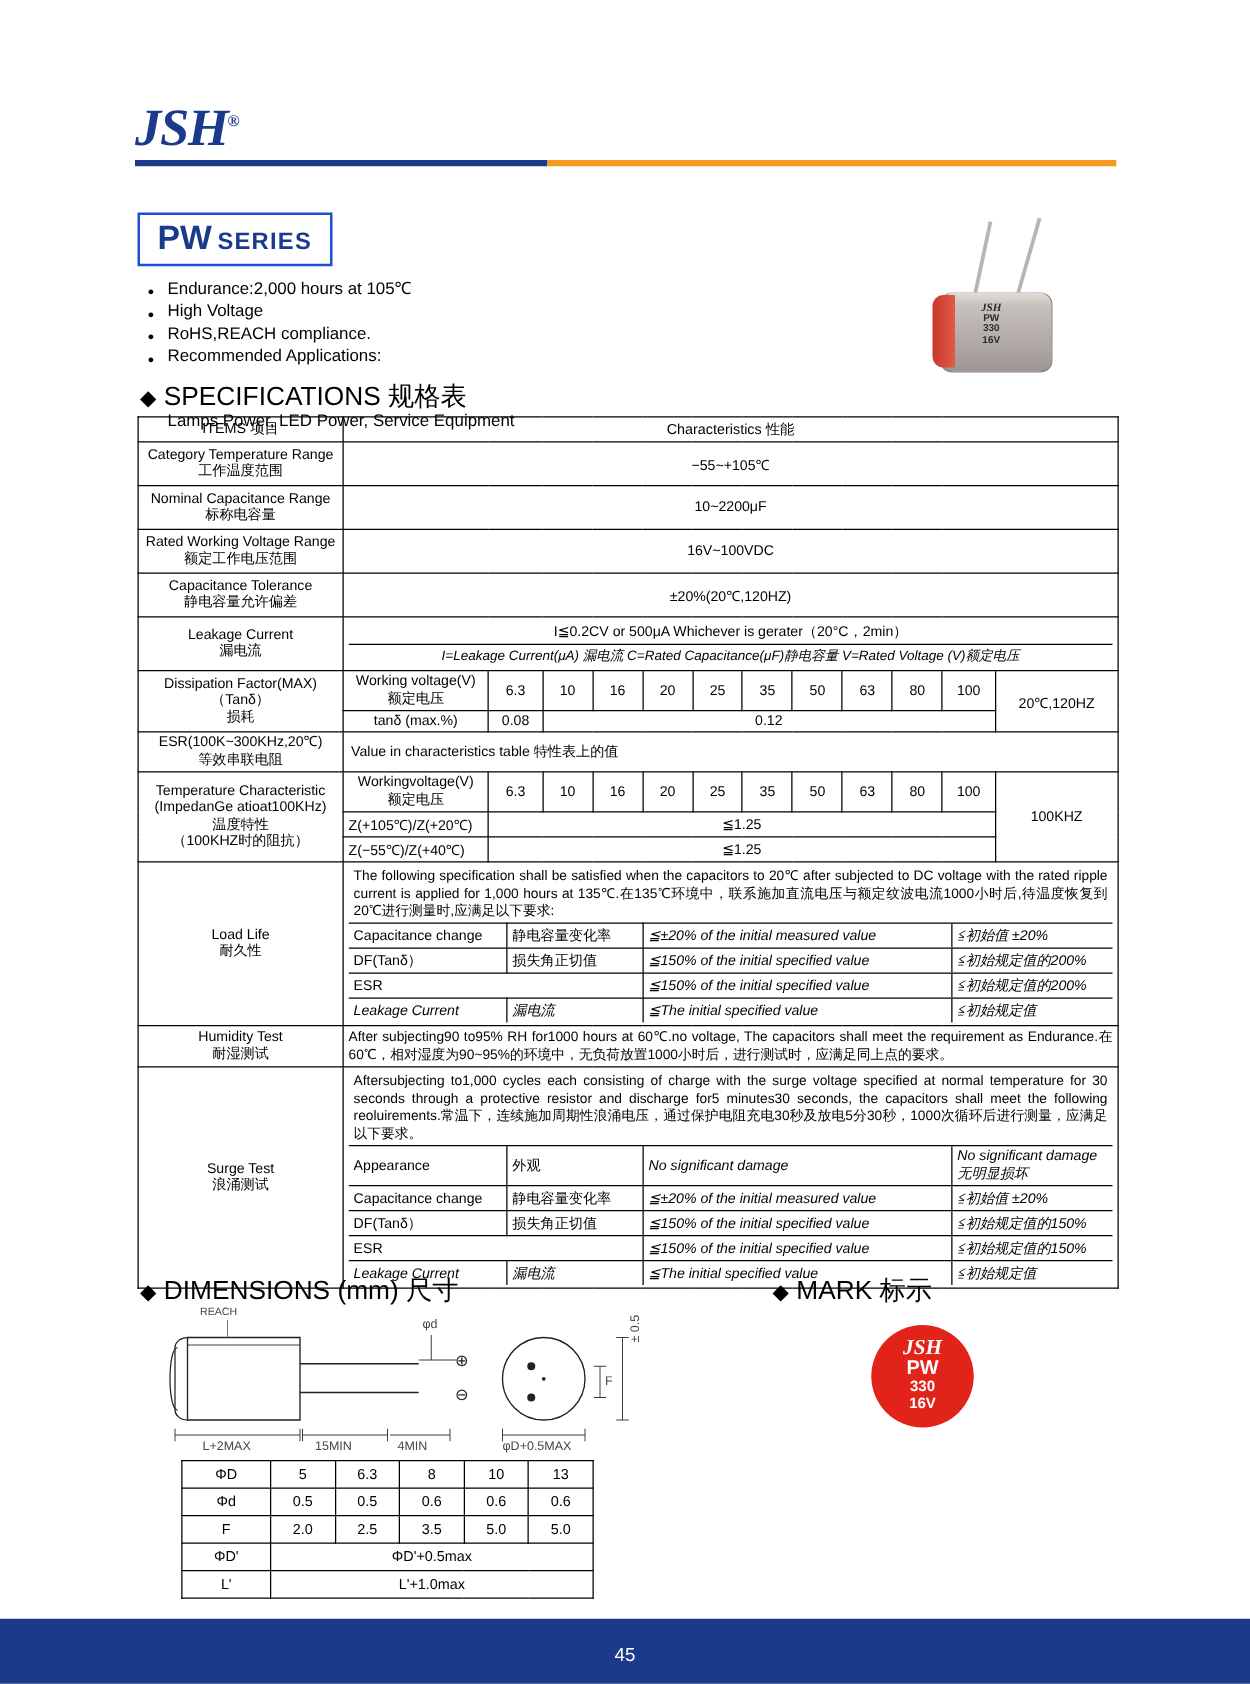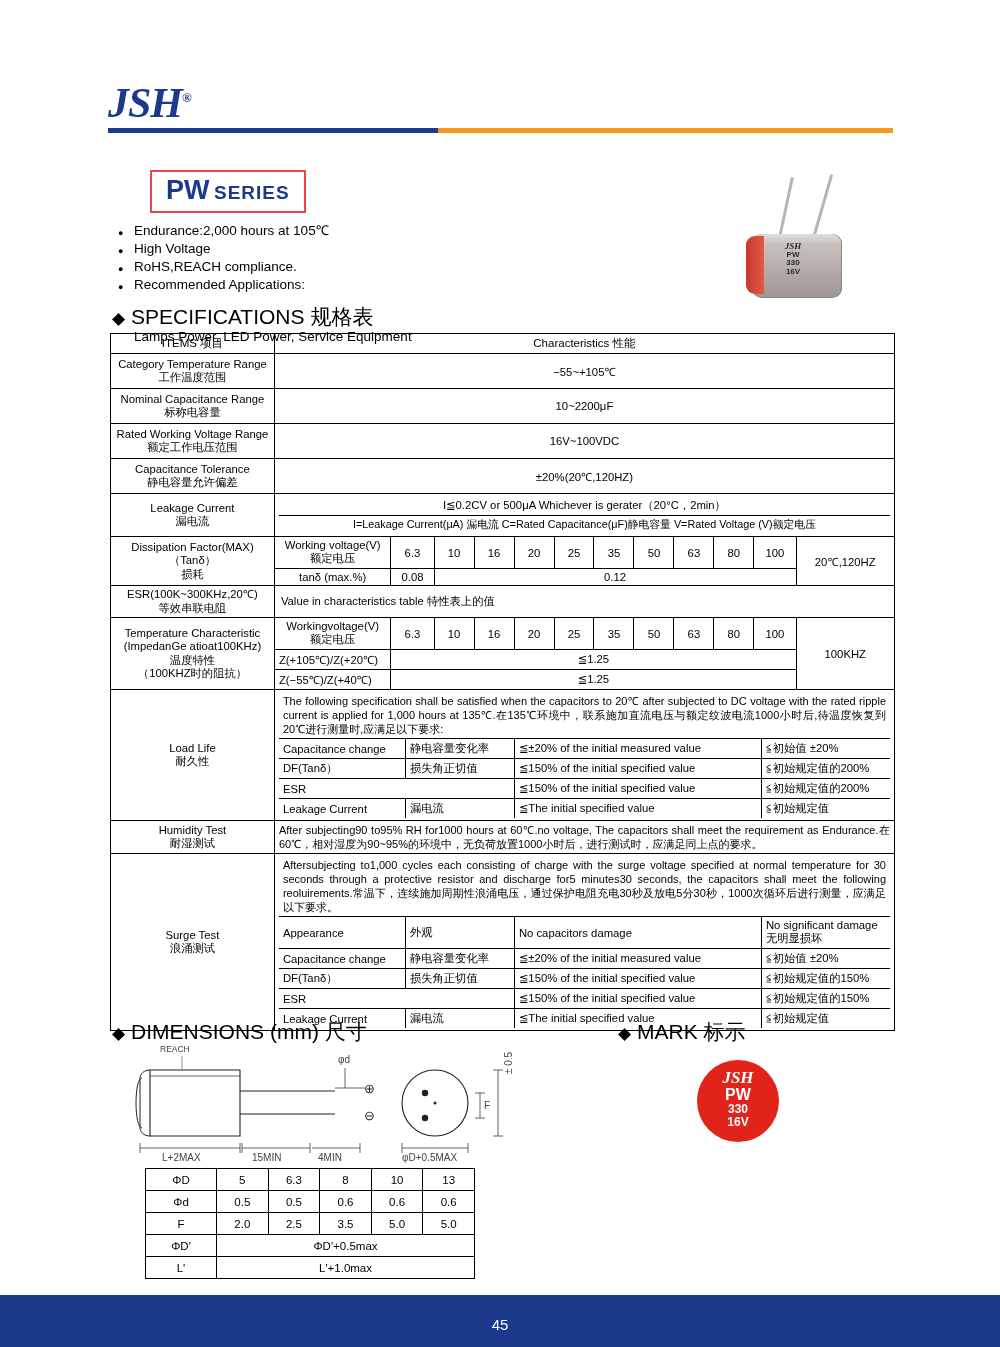--- a/index.html
+++ b/index.html
@@ -21,21 +21,21 @@
     color:#1b3a8c;letter-spacing:-1px;line-height:1;
   }
   .logo .reg{font-size:13px;vertical-align:super;font-style:normal;}
   .hdr-rule{position:absolute;left:108px;top:128px;width:785px;height:5px;}
   .hdr-rule .blue{position:absolute;left:0;top:0;width:330px;height:5px;background:#1b3a8c;}
   .hdr-rule .orange{position:absolute;left:330px;top:0;width:455px;height:5px;background:#f59a1e;}
 
   
   .series-box{
     position:absolute;left:110px;top:170px;
-    border:2px solid #ef4444;padding:3px 14px 5px 14px;margin-left:40px;
+    border:2px solid #1d4ed8;padding:3px 14px 5px 14px;
   }
   .series-box .pw{
     font-family:"Liberation Sans", sans-serif;
     font-weight:bold;font-size:27px;color:#1b3a8c;letter-spacing:0px;
   }
   .series-box .ser{
     font-weight:bold;font-size:19px;color:#1b3a8c;letter-spacing:1px;
   }
 
   
@@ -88,21 +88,21 @@
   }
   table.spec td{
     border:1px solid #000;padding:2px 4px;vertical-align:middle;
   }
   .ctr{text-align:center;}
   .lbl{text-align:center;width:168px;line-height:13.5px;}
   .hdr-cell{text-align:center;font-size:11.5px;}
   .vtbl{width:100%;border-collapse:collapse;}
   .vtbl td{border:1px solid #000;padding:2px 4px;}
   .vtbl tr:first-child td{border-top:none;}
-  .vtbl tr:last-child td{border-bottom:none;}
+  .vtbl tr:last-child td{border-bottom:none;font-style:italic;}
   .vtbl td:first-child{border-left:none;}
   .vtbl td:last-child{border-right:none;}
   td.nopad{padding:0;}
   .small{font-size:10.8px;}
   .para{font-size:11px;line-height:14px;text-align:justify;padding:4px 5px;}
 
   
   .dimarea{position:absolute;left:120px;top:1048px;width:430px;height:120px;}
   .dim-label{position:absolute;font-size:8.5px;color:#444;}
 
@@ -394,21 +394,21 @@
                 <tr>
                   <td colspan="3" class="para">Aftersubjecting to1,000 cycles each consisting of charge with the surge voltage specified at normal temperature for 30 seconds through a protective resistor and discharge for5 minutes30 seconds, the capacitors shall meet the following reoluirements.常温下，连续施加周期性浪涌电压，通过保护电阻充电30秒及放电5分30秒，1000次循环后进行测量，应满足 以下要求。</td>
                 </tr>
           <tr>
             <td style="width:118px">Appearance</td>
             <td style="width:100px">外观</td>
             <td class="nopad" style="padding:0">
               <table class="vtbl">
                       <tbody>
                         <tr>
-                <td style="width:238px;border-top:none;border-bottom:none;border-left:none">No capacitors damage</td>
+                <td style="width:238px;border-top:none;border-bottom:none;border-left:none">No significant damage</td>
                 <td style="border-top:none;border-bottom:none;border-right:none">No significant damage无明显损坏</td>
               </tr>
                       </tbody>
                     </table>
             </td>
           </tr>
           <tr>
             <td>Capacitance change</td>
             <td>静电容量变化率</td>
             <td class="nopad" style="padding:0">

